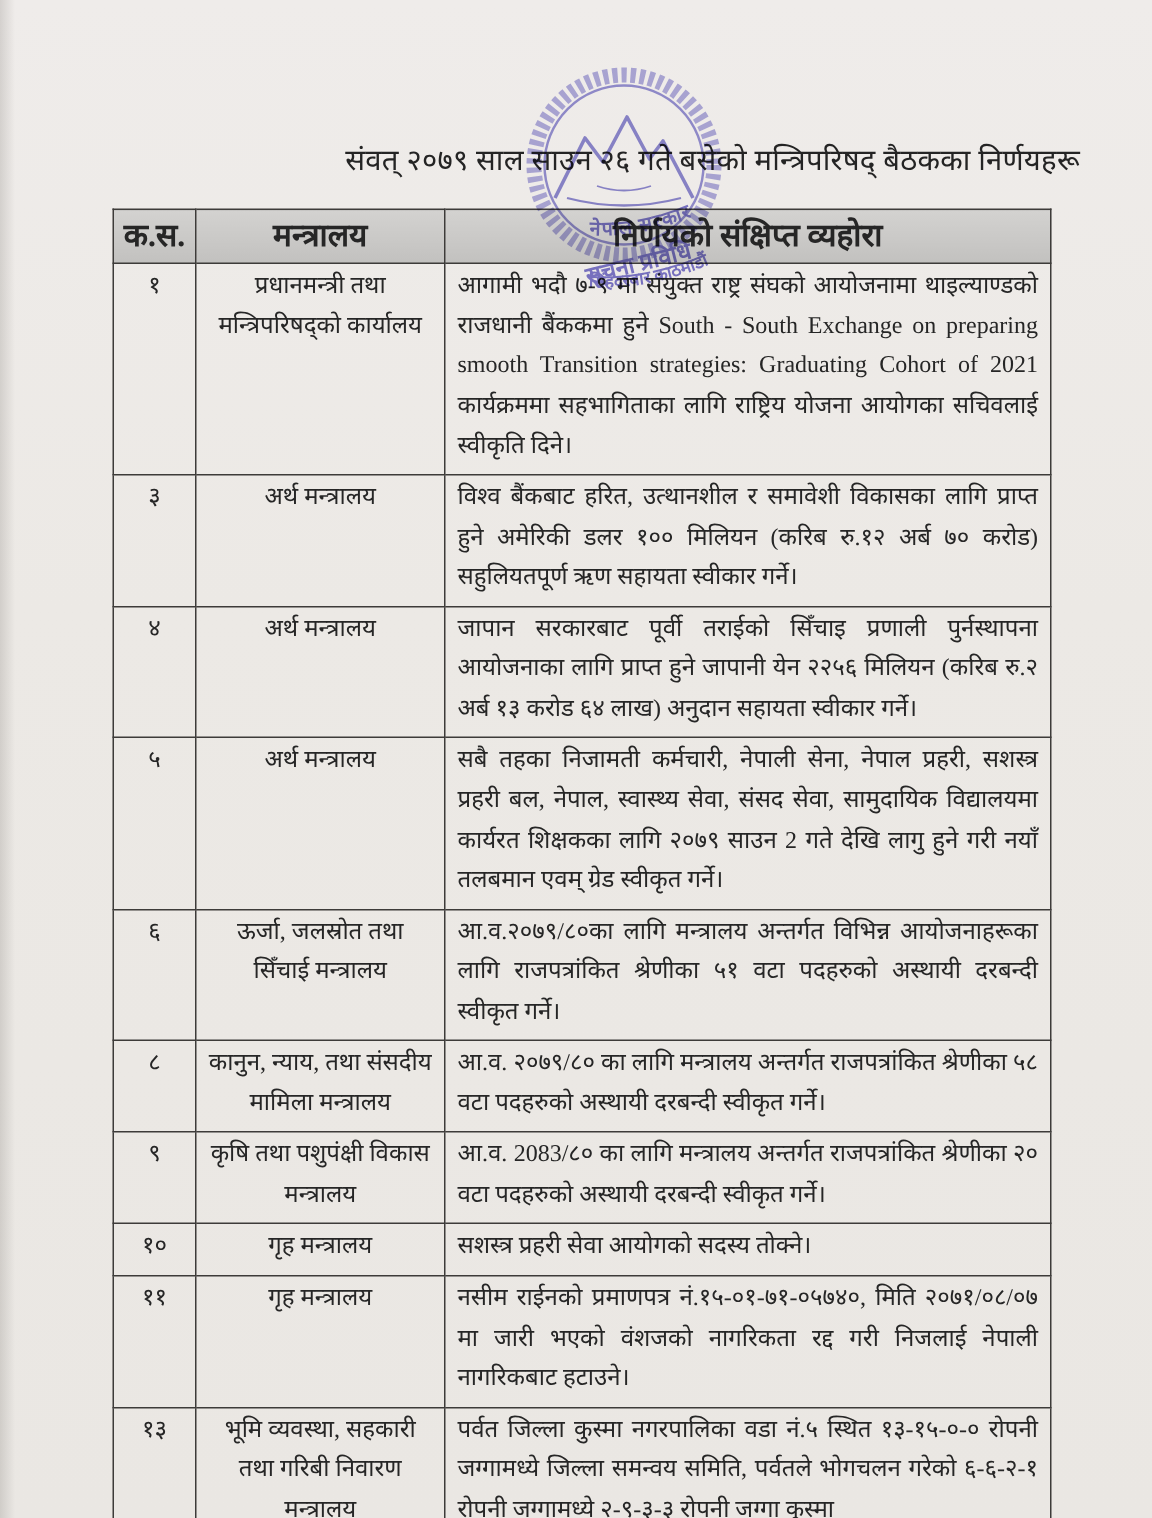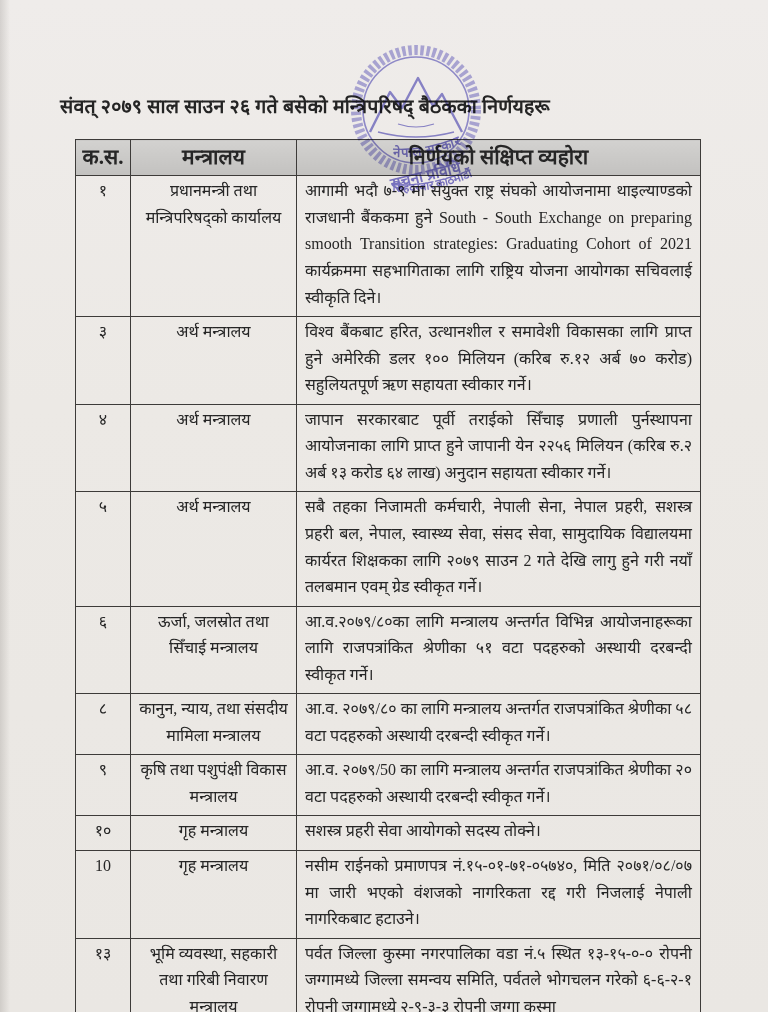--- a/index.html
+++ b/index.html
@@ -16,23 +16,23 @@
     background:
       linear-gradient(90deg, rgba(90,85,80,.18) 0px, rgba(90,85,80,0) 10px),
       linear-gradient(180deg, #efecea 0%, #ece9e5 40%, #eae7e3 100%);
     color: #262626;
   }
   .title {
     position: absolute;
     top: 92px;
     left: 60px;
     width: 660px;
-    text-align: left;
+    text-align: right;
     font-size: 19.5px;
-    font-weight: bold;
+    font-weight: normal;
     color: #242424;
     letter-spacing: .2px;
     z-index: 2;
   }
   .stamp {
     position: absolute;
     left: 328px;
     top: 36px;
     width: 210px;
     height: 172px;
@@ -156,31 +156,31 @@
 
     <tr>
       <td class="sn">८</td>
       <td class="ministry">कानुन, न्याय, तथा संसदीय मामिला मन्त्रालय</td>
       <td class="decision">आ.व. २०७९/८० का लागि मन्त्रालय अन्तर्गत राजपत्रांकित श्रेणीका ५८ वटा पदहरुको अस्थायी दरबन्दी स्वीकृत गर्ने।</td>
     </tr>
 
     <tr>
       <td class="sn">९</td>
       <td class="ministry">कृषि तथा पशुपंक्षी विकास मन्त्रालय</td>
-      <td class="decision">आ.व. २०७९/50 का लागि मन्त्रालय अन्तर्गत राजपत्रांकित श्रेणीका २० वटा पदहरुको अस्थायी दरबन्दी स्वीकृत गर्ने।</td>
+      <td class="decision">आ.व. 2083/८० का लागि मन्त्रालय अन्तर्गत राजपत्रांकित श्रेणीका २० वटा पदहरुको अस्थायी दरबन्दी स्वीकृत गर्ने।</td>
     </tr>
 
     <tr>
       <td class="sn">१०</td>
       <td class="ministry">गृह मन्त्रालय</td>
       <td class="decision">सशस्त्र प्रहरी सेवा आयोगको सदस्य तोक्ने।</td>
     </tr>
 
     <tr>
-      <td class="sn">10</td>
+      <td class="sn">११</td>
       <td class="ministry">गृह मन्त्रालय</td>
       <td class="decision">नसीम राईनको प्रमाणपत्र नं.१५-०१-७१-०५७४०, मिति २०७१/०८/०७ मा जारी भएको वंशजको नागरिकता रद्द गरी निजलाई नेपाली नागरिकबाट हटाउने।</td>
     </tr>
 
 
     <tr>
       <td class="sn">१३</td>
       <td class="ministry">भूमि व्यवस्था, सहकारी तथा गरिबी निवारण मन्त्रालय</td>
       <td class="decision">पर्वत जिल्ला कुस्मा नगरपालिका वडा नं.५ स्थित १३-१५-०-० रोपनी जग्गामध्ये जिल्ला समन्वय समिति, पर्वतले भोगचलन गरेको ६-६-२-१ रोपनी जग्गामध्ये २-९-३-३ रोपनी जग्गा कुस्मा</td>
     </tr>

